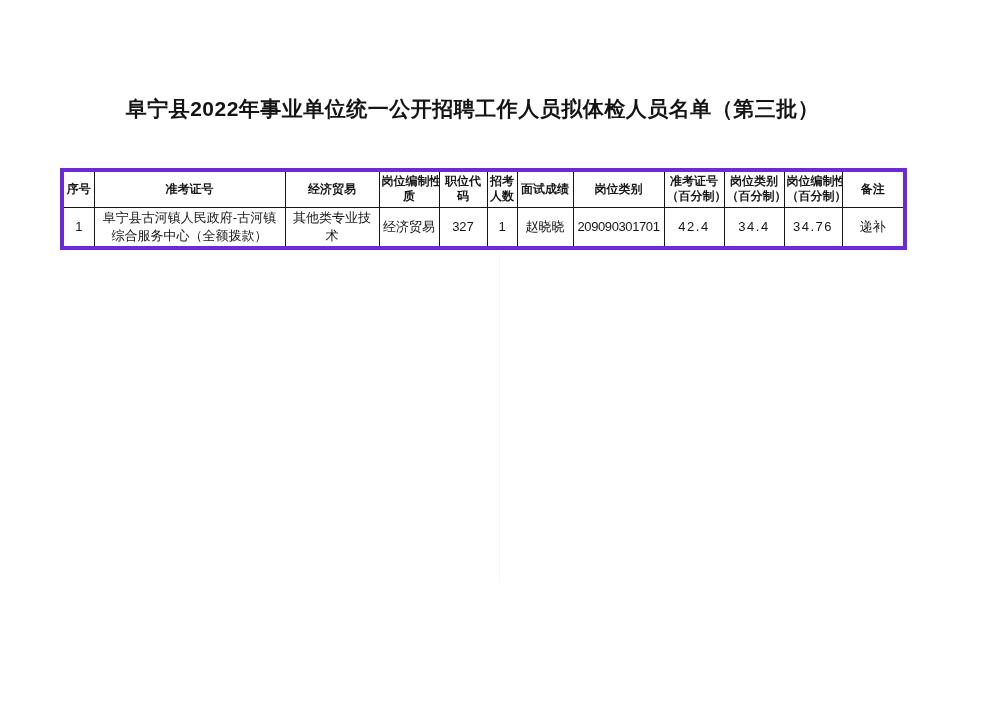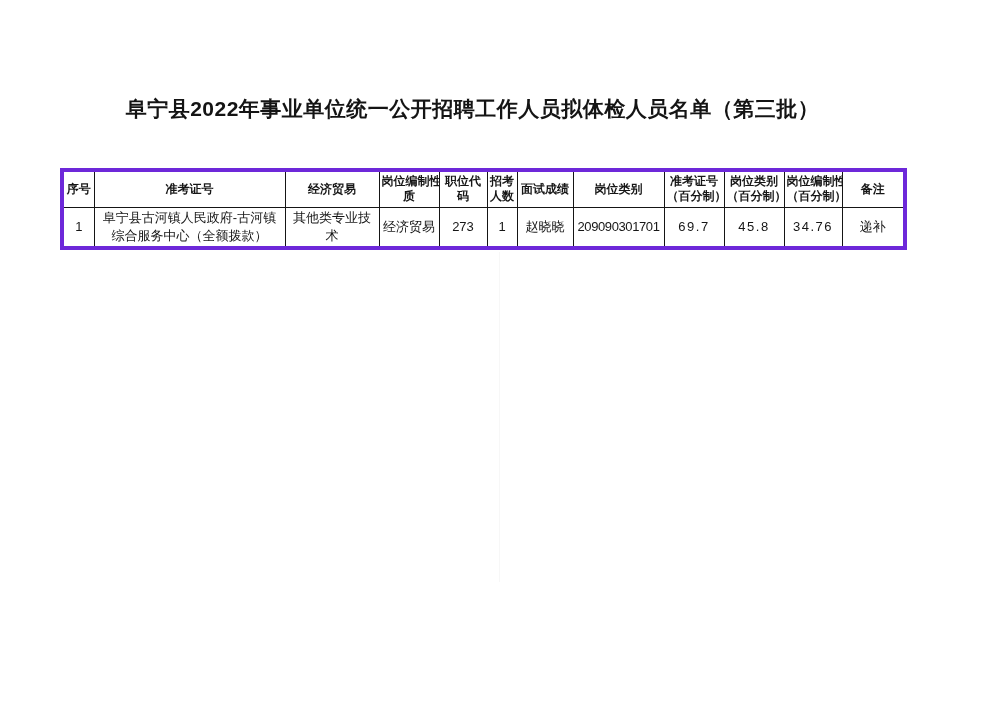--- a/index.html
+++ b/index.html
@@ -135,26 +135,26 @@
           <span class="hline">备注</span>
         </th>
       </tr>
     </thead>
     <tbody>
       <tr>
         <td>1</td>
         <td class="dept">阜宁县古河镇人民政府-古河镇综合服务中心（全额拨款）</td>
         <td>其他类专业技术</td>
         <td>经济贸易</td>
-        <td>273</td>
+        <td>327</td>
         <td>1</td>
         <td>赵晓晓</td>
         <td class="ticket">209090301701</td>
-        <td class="score">69.7</td>
-        <td class="score">45.8</td>
+        <td class="score">42.4</td>
+        <td class="score">34.4</td>
         <td class="score">34.76</td>
         <td>递补</td>
       </tr>
     </tbody>
   </table>
 
   <div class="fold-line"></div>
 
 </div>
 

